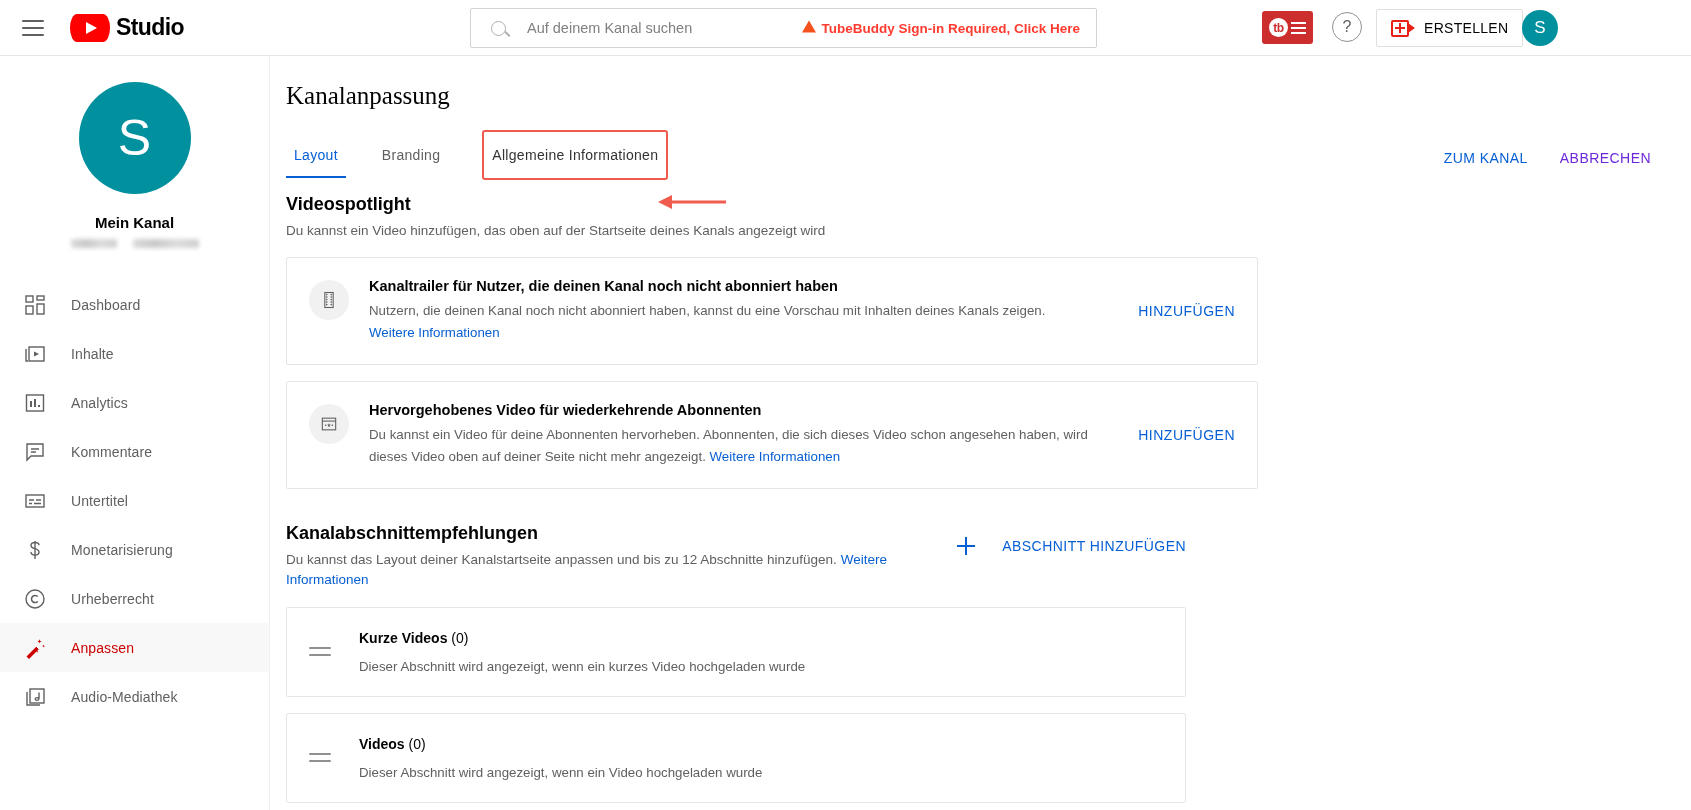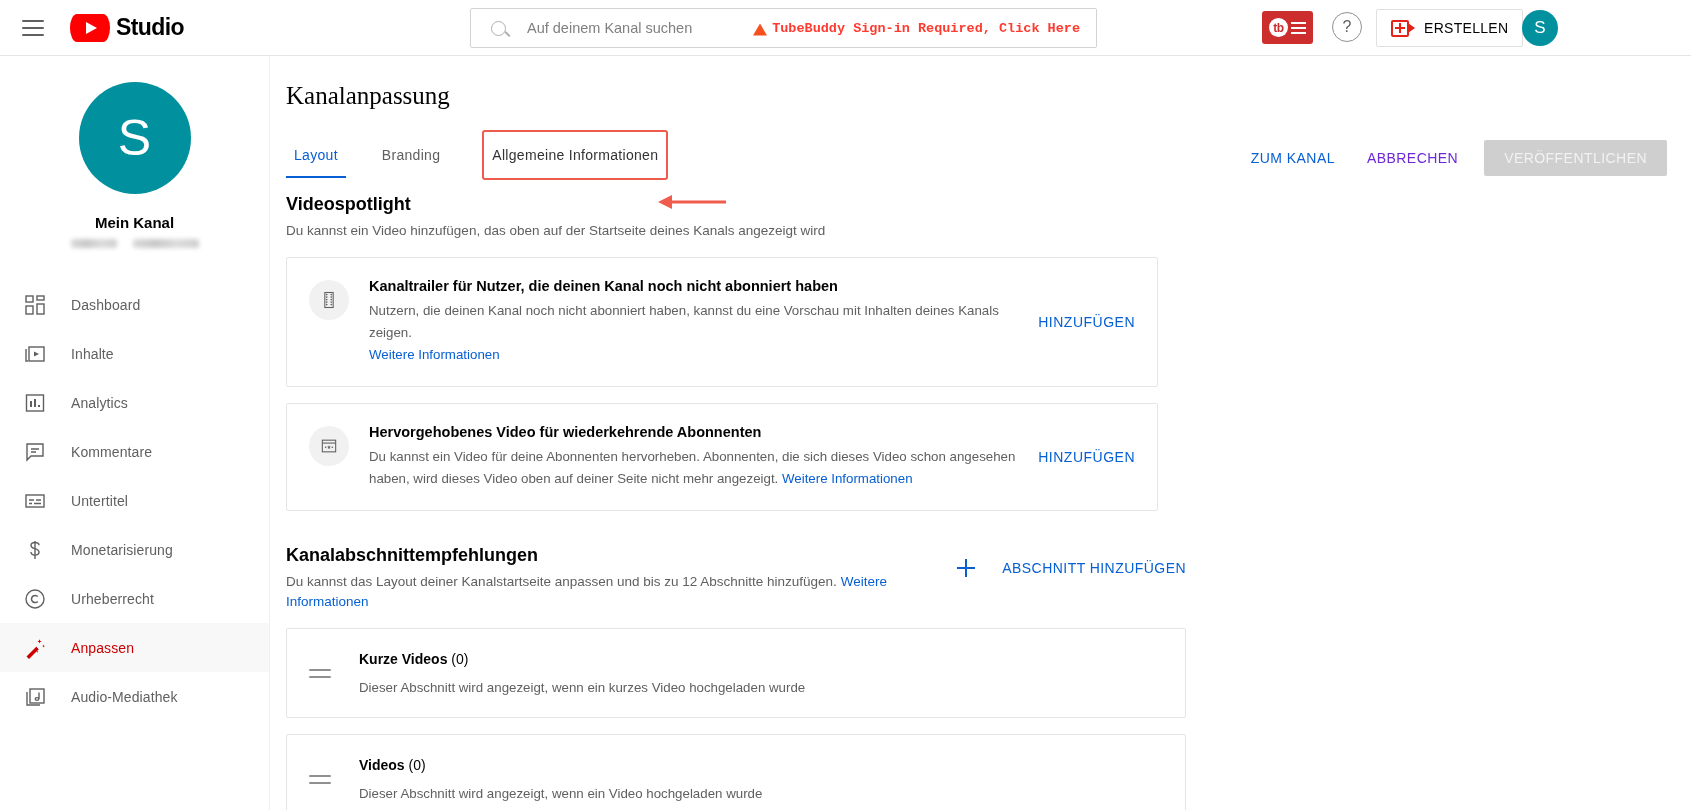--- a/index.html
+++ b/index.html
@@ -68,24 +68,23 @@
   }
   .search-input {
     flex: 1; border: none; outline: none; height: 100%;
     font-size: 14.5px; color: #606060; background: transparent;
     font-family: inherit;
   }
   .search-input::placeholder { color: #808080; }
 
   .tb-warning {
     position: absolute; right: 17px; top: 50%; transform: translateY(-50%);
-    display: flex; align-items: flex-end; gap: 5px;
+    display: flex; align-items: flex-start; gap: 5px;
     color: #ff3b30; font-size: 13.5px; font-weight: 700; cursor: pointer;
     white-space: nowrap;
-    font-family: Liberation Mono, monospace;
   }
   .tb-warning .warn-tri {
     width: 0; height: 0;
     border-left: 7px solid transparent; border-right: 7px solid transparent;
     border-bottom: 12px solid #f4511e;
     position: relative;
   }
 
   .tb-button {
     position: absolute; left: 1262px; top: 11px;
@@ -221,21 +220,21 @@
   .content { position: absolute; left: 0; right: 0; top: 138px; bottom: 0; overflow: hidden; }
   .section-title {
     font-size: 18px; font-weight: 600; color: #030303;
     margin: 0 0 6px 0;
   }
   .section-desc { font-size: 13.5px; color: #606060; line-height: 1.5; }
   .sec { padding-left: 16px; }
 
   .card {
     margin-top: 16px; margin-right: 0;
-    width: 872px;
+    width: 972px;
     border: 1px solid #e5e5e5; border-radius: 2px; background: #fff;
     display: flex; align-items: flex-start; padding: 20px 22px;
     position: relative;
   }
   .card-ico {
     width: 40px; height: 40px; border-radius: 50%; background: #f1f1f1;
     display:flex; align-items:center; justify-content:center; flex: 0 0 40px;
     margin-top: 2px;
   }
   .card-body { flex: 1; padding-left: 20px; padding-right: 10px; }
@@ -444,21 +443,20 @@
     </div>
 
     <svg class="anno-arrow" viewBox="0 0 72 20">
       <line x1="70" y1="10" x2="12" y2="10" stroke="#ef5b4c" stroke-width="3"></line>
       <polygon points="2,10 16,3 16,17" fill="#ef5b4c"></polygon>
     </svg>
 
     <div class="header-actions">
       <button class="hbtn link-blue">ZUM KANAL</button>
       <button class="hbtn plain">ABBRECHEN</button>
-      <button class="hbtn primary-disabled">VERÖFFENTLICHEN</button>
     </div>
 
     <div class="content">
 
       <div class="sec">
         <div class="section-title">Videospotlight</div>
         <div class="section-desc">Du kannst ein Video hinzufügen, das oben auf der Startseite deines Kanals angezeigt wird</div>
 
         <div class="card">
           <div class="card-ico">

